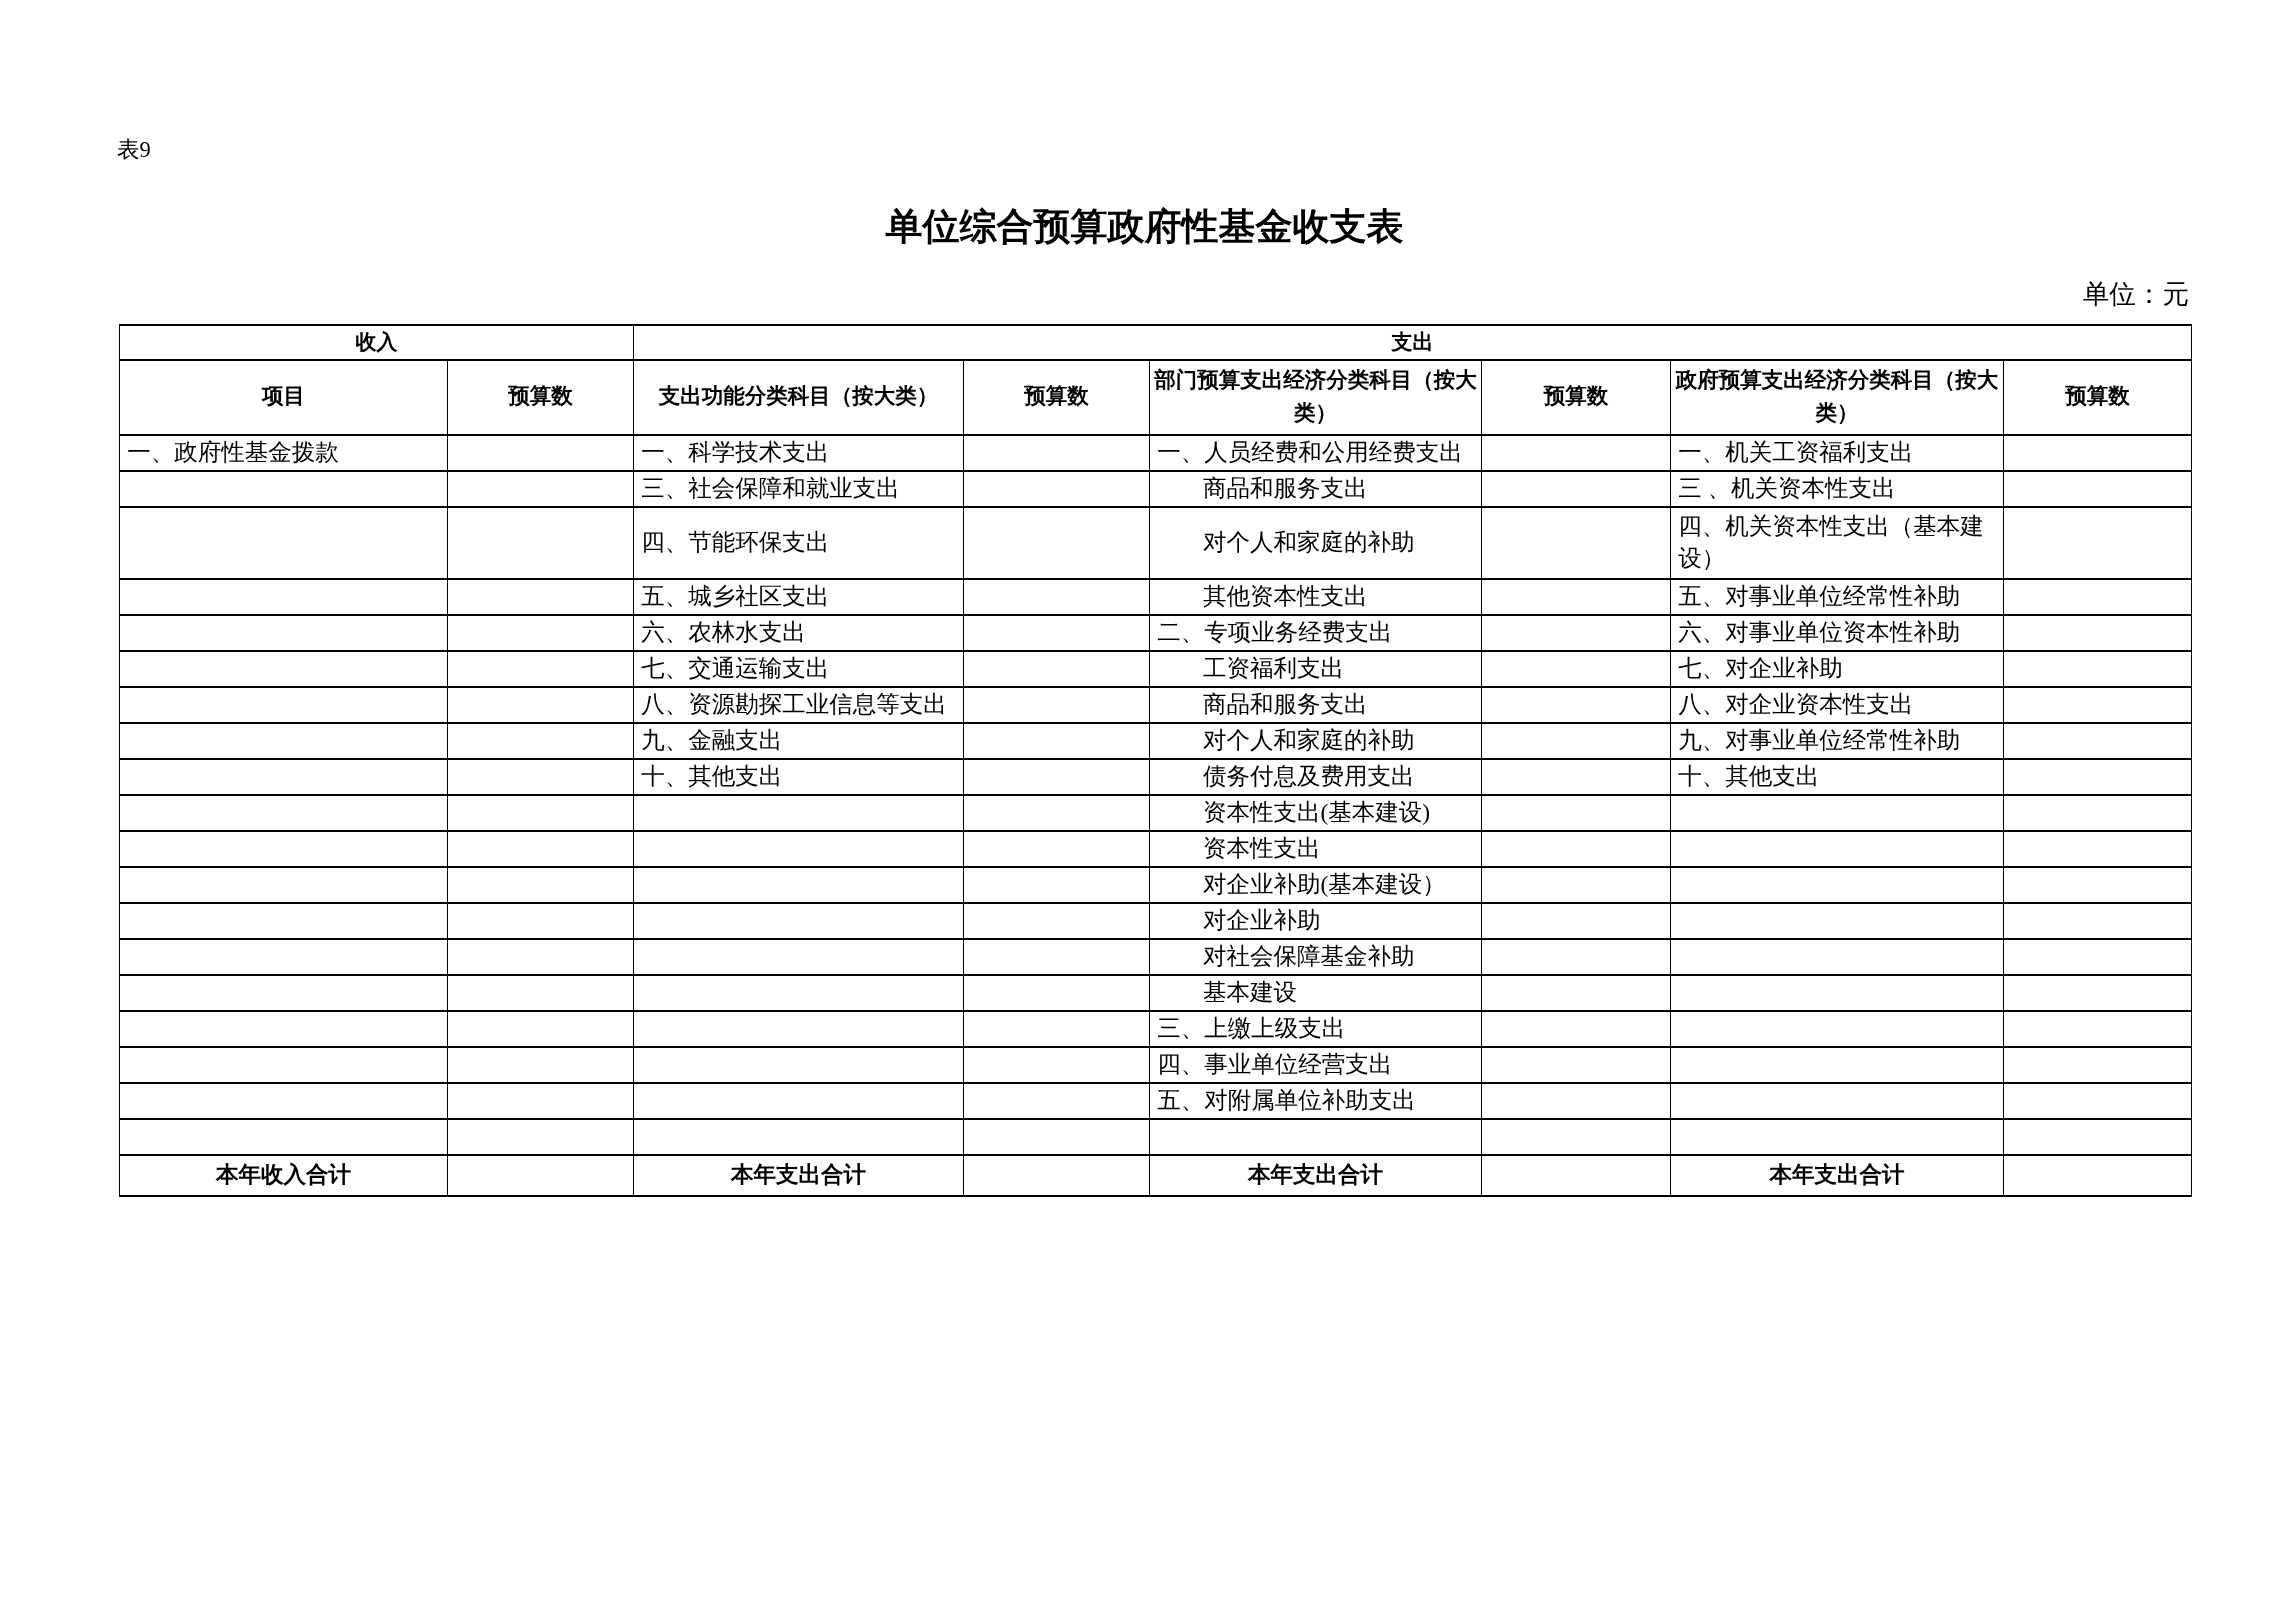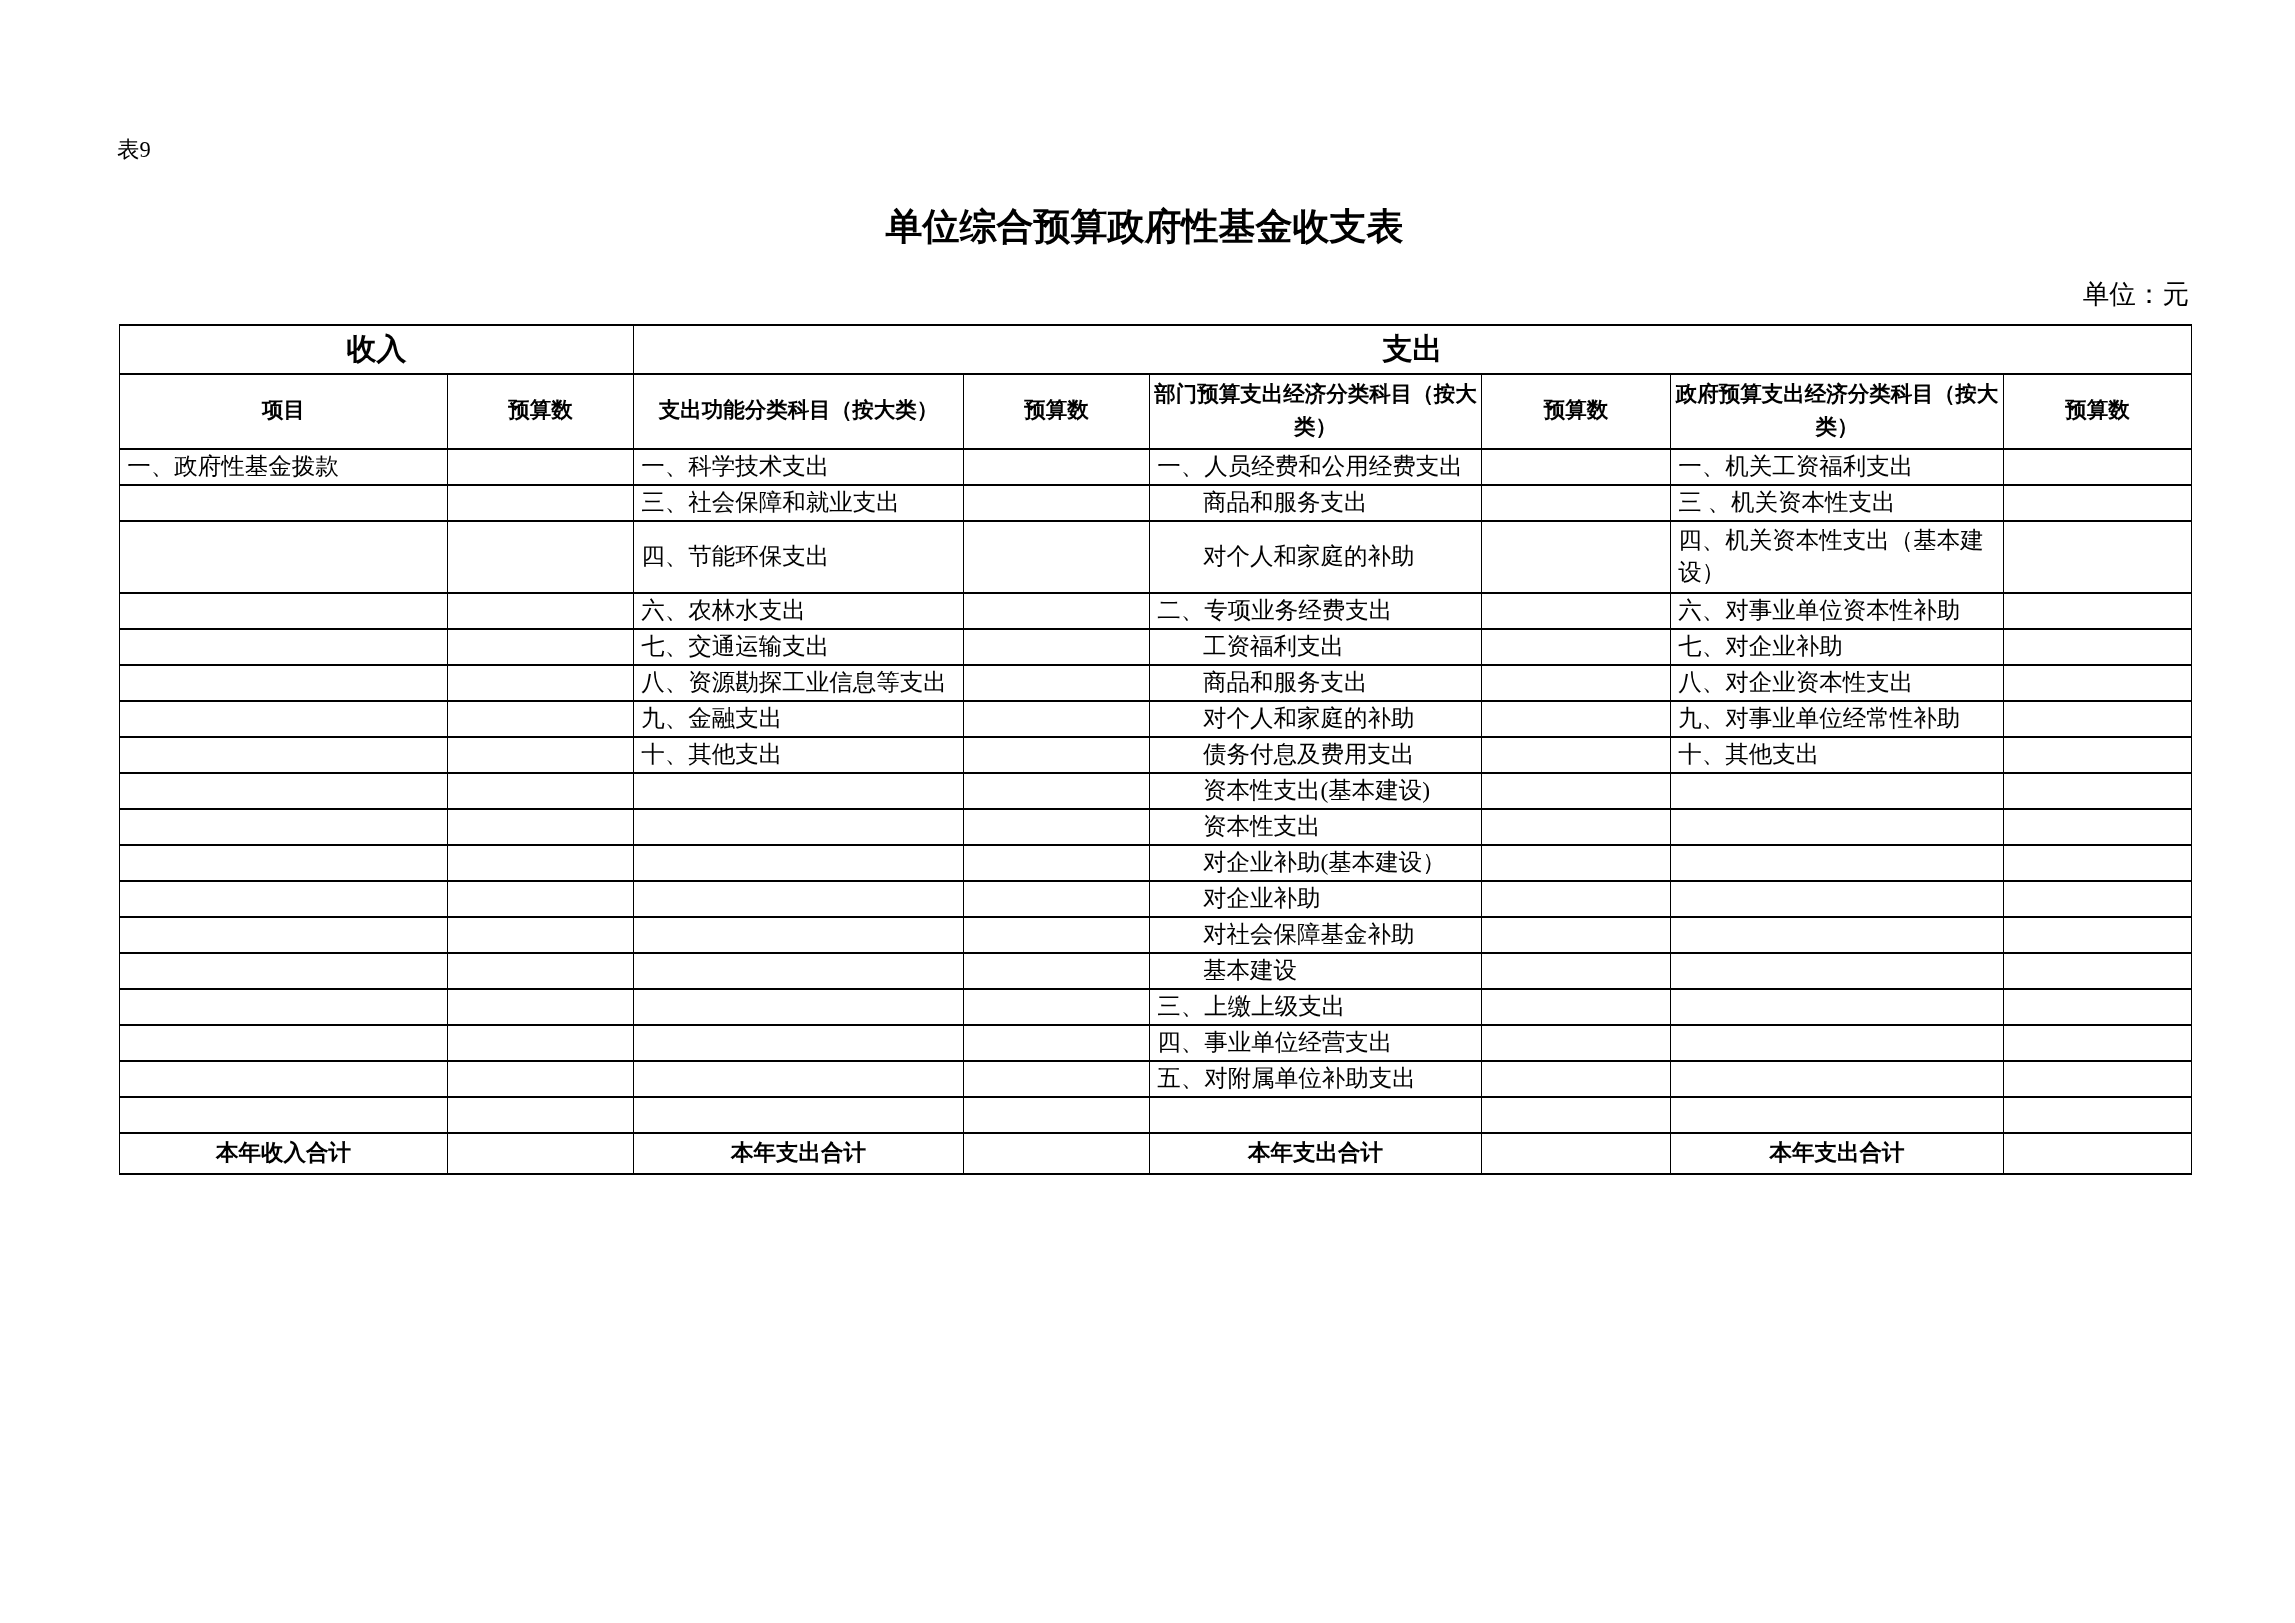--- a/index.html
+++ b/index.html
@@ -21,21 +21,21 @@
   }
   td,th{
     border:1.5px solid #000;border-top-width:2.6px;border-bottom-width:2.6px;
     overflow:hidden;white-space:pre-line;padding:0;
   }
   th{
     font-family:"Liberation Sans","DejaVu Sans",sans-serif;font-weight:bold;
     font-size:21.5px;text-align:center;vertical-align:middle;line-height:1.55;
   }
   tr.h1{height:33px;}
-  tr.h1 th{font-size:30px;}
+  tr.h1 th{font-size:21px;}
   tr.h2{height:75px;}
   tr.r{height:36px;}
   tr.tall{height:72px;}
   td{font-size:23.5px;vertical-align:middle;line-height:1.35;}
   td.lbl{text-align:left;padding-left:7.2px;}
   td.ind{padding-left:53px;}
   tr.total{height:41px;}
   tr.total td{
     font-family:"Liberation Sans","DejaVu Sans",sans-serif;font-weight:bold;
     font-size:22.5px;text-align:center;
@@ -104,20 +104,30 @@
     <td class="val"></td>
     <td class="lbl ind">对个人和家庭的补助</td>
     <td class="val"></td>
     <td class="lbl">四、机关资本性支出（基本建
 设）</td>
     <td class="val"></td>
   </tr>
   <tr class="r">
     <td class="lbl"></td>
     <td class="val"></td>
+    <td class="lbl">五、城乡社区支出</td>
+    <td class="val"></td>
+    <td class="lbl ind">其他资本性支出</td>
+    <td class="val"></td>
+    <td class="lbl">五、对事业单位经常性补助</td>
+    <td class="val"></td>
+  </tr>
+  <tr class="r">
+    <td class="lbl"></td>
+    <td class="val"></td>
     <td class="lbl">六、农林水支出</td>
     <td class="val"></td>
     <td class="lbl">二、专项业务经费支出</td>
     <td class="val"></td>
     <td class="lbl">六、对事业单位资本性补助</td>
     <td class="val"></td>
   </tr>
   <tr class="r">
     <td class="lbl"></td>
     <td class="val"></td>

